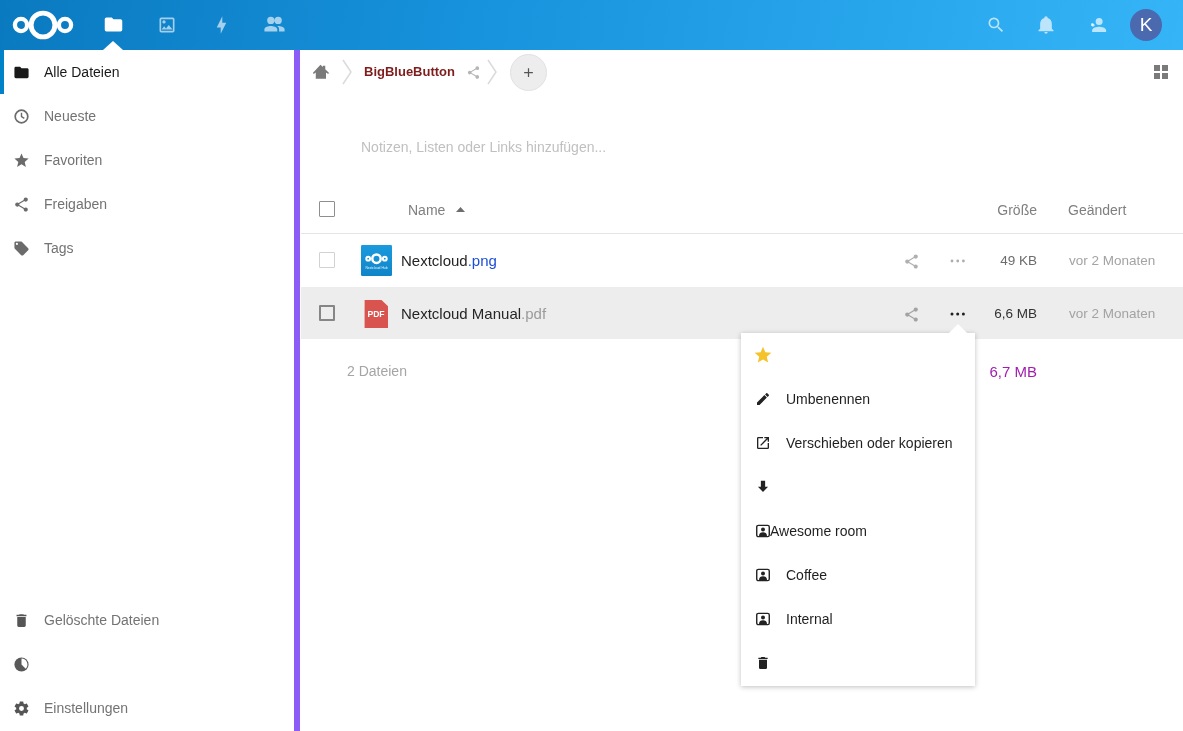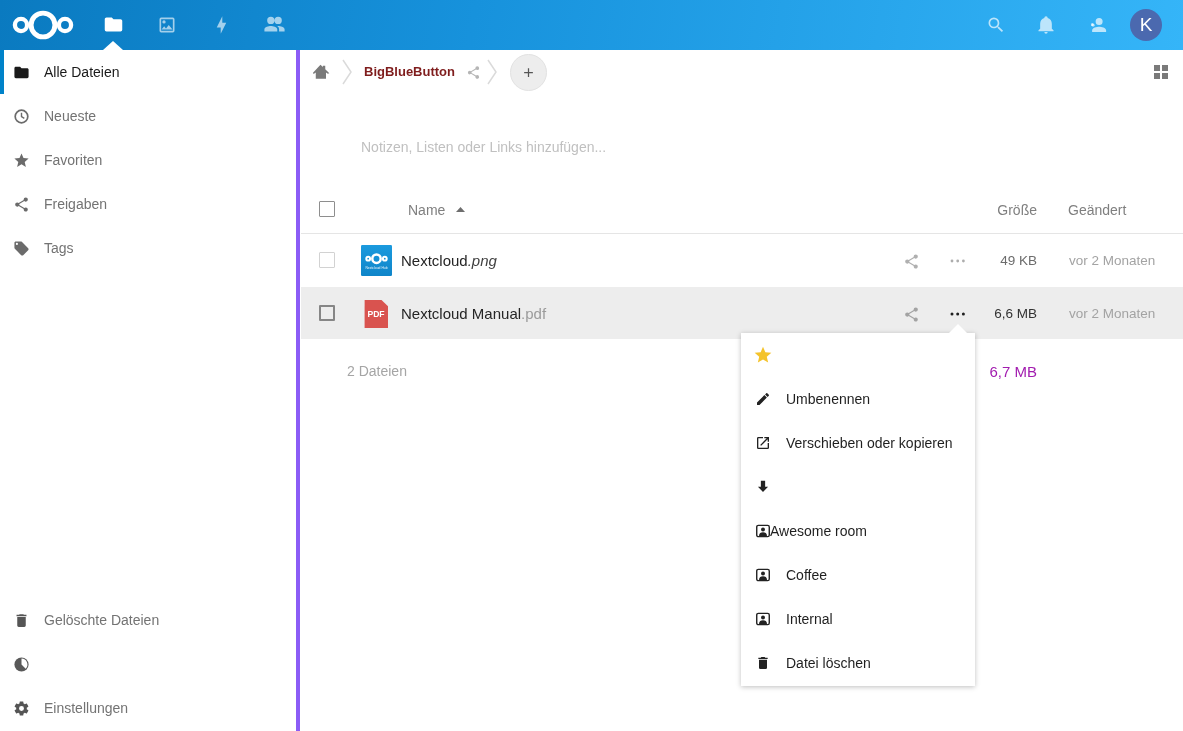--- a/index.html
+++ b/index.html
@@ -5,21 +5,21 @@
 * { margin:0; padding:0; box-sizing:border-box; }
 html,body { width:1183px; height:731px; overflow:hidden; background:#fff;
   font-family:"Liberation Sans", sans-serif; }
 .abs { position:absolute; }
 #header { position:absolute; left:0; top:0; width:1183px; height:50px;
   background:linear-gradient(100deg, #0a7ac0 0%, #1792dc 40%, #35b5f8 100%); }
 #apptri { position:absolute; left:103px; top:41px; width:0; height:0;
   border-left:10.5px solid transparent; border-right:10.5px solid transparent;
   border-bottom:9px solid #fff; }
 #sidebar { position:absolute; left:0; top:50px; width:300px; height:681px;
-  background:#fff; border-right:4px solid #8b5cf6; }
+  background:#fff; border-right:6px solid #8b5cf6; }
 .navitem { position:absolute; left:0; width:300px; height:44px; }
 .navitem .ic { position:absolute; left:13px; top:13.5px; width:17px; height:17px; }
 .navitem .lbl { position:absolute; left:44px; top:0; line-height:44px;
   font-size:14px; color:#737373; }
 .active-stripe { position:absolute; left:0; top:0; width:4px; height:44px; background:#0082c9; }
 .rowgray { background:#ededed; }
 svg { display:block; }
 .cb { position:absolute; width:16px; height:16px; border-radius:1px; background:transparent; }
 </style>
 </head>
@@ -161,21 +161,21 @@
       <stop offset="0" stop-color="#1b9ade"></stop>
           <stop offset="1" stop-color="#0f85c9"></stop>
     </linearGradient>
       </defs>
     <rect x="0" y="0" width="31" height="31" rx="1.2" fill="url(#ncg)"></rect>
     <circle cx="7.2" cy="13.7" r="1.9" fill="none" stroke="#fff" stroke-width="2"></circle>
     <circle cx="15.5" cy="13.7" r="4.2" fill="none" stroke="#fff" stroke-width="2.5"></circle>
     <circle cx="23.8" cy="13.7" r="1.9" fill="none" stroke="#fff" stroke-width="2"></circle>
     <text x="15.5" y="23.6" font-size="3.4" fill="#fff" fill-opacity="0.9" text-anchor="middle" font-family="Liberation Sans">Nextcloud Hub</text>
   </svg>
-  <div class="abs" style="left:401px; top:252px; font-size:15px; color:#252525;">Nextcloud<span style="color:#404040;font-style:italic;">.png</span></div>
+  <div class="abs" style="left:401px; top:252px; font-size:15px; color:#252525;">Nextcloud<span style="color:#1d4ed8;">.png</span></div>
   <svg class="abs" style="left:903px; top:252.5px;" width="17" height="17" viewBox="0 0 24 24">
     <path fill="#b0b0b0" d="M18,16.08C17.24,16.08 16.56,16.38 16.04,16.85L8.91,12.7C8.96,12.47 9,12.24 9,12C9,11.76 8.96,11.53 8.91,11.3L15.96,7.19C16.5,7.69 17.21,8 18,8A3,3 0 0,0 21,5A3,3 0 0,0 18,2A3,3 0 0,0 15,5C15,5.24 15.04,5.47 15.09,5.7L8.04,9.81C7.5,9.31 6.79,9 6,9A3,3 0 0,0 3,12A3,3 0 0,0 6,15C6.79,15 7.5,14.69 8.04,14.19L15.16,18.35C15.11,18.56 15.08,18.78 15.08,19C15.08,20.61 16.39,21.92 18,21.92C19.61,21.92 20.92,20.61 20.92,19A2.92,2.92 0 0,0 18,16.08Z"></path>
   </svg>
   <svg class="abs" style="left:950px; top:258.5px;" width="16" height="4" viewBox="0 0 16 4">
     <circle cx="2" cy="2" r="1.4" fill="#adadad"></circle>
       <circle cx="7.7" cy="2" r="1.4" fill="#adadad"></circle>
       <circle cx="13.4" cy="2" r="1.4" fill="#adadad"></circle>
   </svg>
   <div class="abs" style="left:937px; top:253px; width:100px; text-align:right; font-size:13.5px; color:#6c6c6c;">49 KB</div>
   <div class="abs" style="left:1069px; top:253px; font-size:13.5px; color:#a3a3a3;">vor 2 Monaten</div>
@@ -250,15 +250,14 @@
       <rect x="2.6" y="3.6" width="18.8" height="16.8" rx="2.4" fill="none" stroke="#222" stroke-width="2.1"></rect>
       <circle cx="12" cy="9.6" r="3" fill="#222"></circle>
       <path fill="#222" d="M6,19.4 C6,15.4 8.7,13.8 12,13.8 C15.3,13.8 18,15.4 18,19.4 Z"></path>
     </svg>
     <div style="position:absolute; left:45px; top:0; line-height:44px; font-size:14px; color:#1f1f1f;">Internal</div>
   </div>
   <div style="position:relative; height:44px;">
     <svg style="position:absolute; left:14px; top:14px;" width="16" height="16" viewBox="0 0 24 24">
       <path fill="#222" d="M19,4H15.5L14.5,3H9.5L8.5,4H5V6H19M6,19A2,2 0 0,0 8,21H16A2,2 0 0,0 18,19V7H6V19Z"></path>
     </svg>
-    <div style="position:absolute; left:45px; top:0; line-height:44px; font-size:14px; color:#1f1f1f;">Datei löschen</div>
   </div>
 </div>
 
 </body></html>

